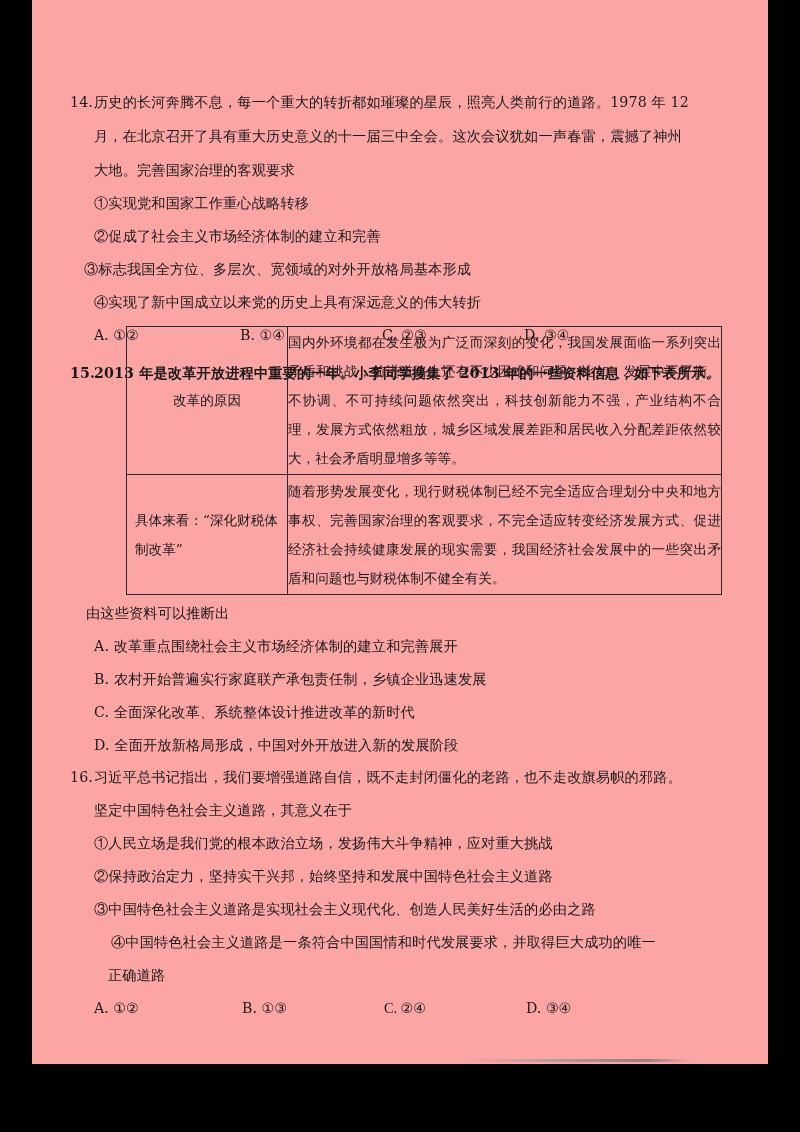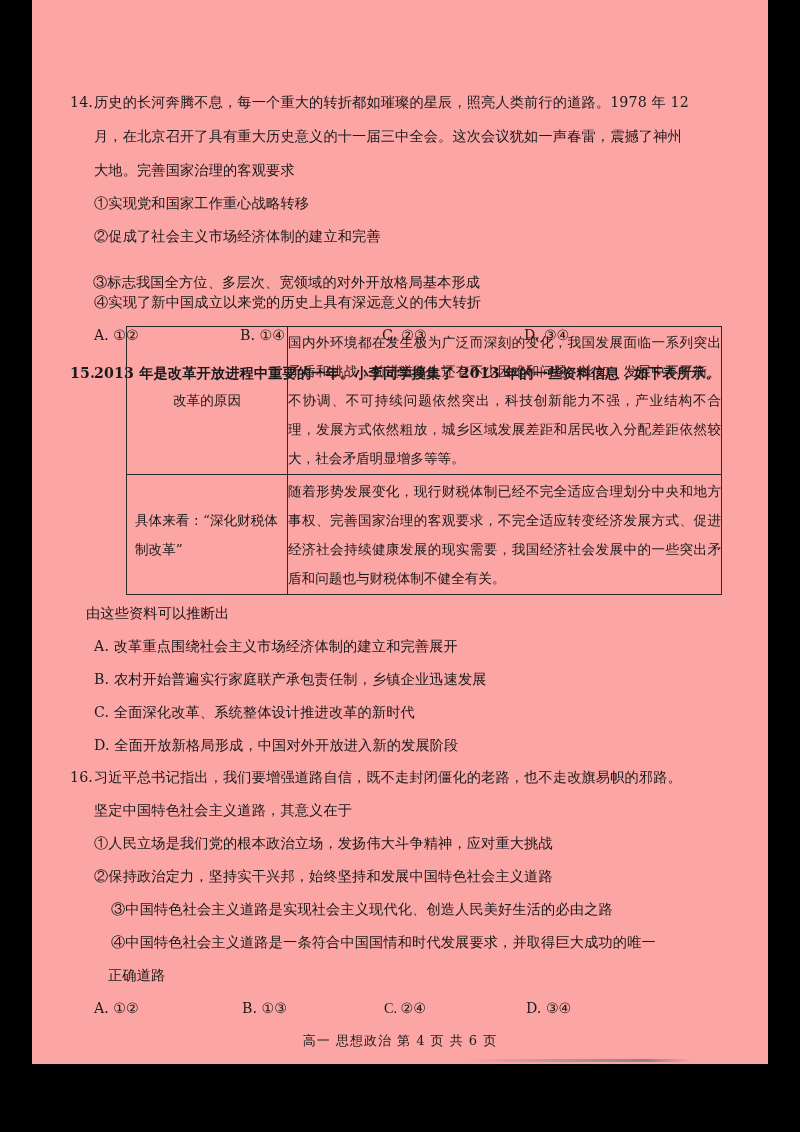--- a/index.html
+++ b/index.html
@@ -42,21 +42,21 @@
 <div class="page">
 
   <div>
     <div class="line" style="left:38px; top:93px;">
       <span class="qnum">14.</span><span>历史的长河奔腾不息，每一个重大的转折都如璀璨的星辰，照亮人类前行的道路。1978 年 12</span>
     </div>
     <div class="line" style="left:62px; top:127px;">月，在北京召开了具有重大历史意义的十一届三中全会。这次会议犹如一声春雷，震撼了神州</div>
     <div class="line" style="left:62px; top:161px;">大地。完善国家治理的客观要求</div>
     <div class="line" style="left:62px; top:194px;">①实现党和国家工作重心战略转移</div>
     <div class="line" style="left:62px; top:227px;">②促成了社会主义市场经济体制的建立和完善</div>
-    <div class="line" style="left:61px; top:260px;margin-top:13px;">③标志我国全方位、多层次、宽领域的对外开放格局基本形成</div>
+    <div class="line" style="left:52px; top:260px;">③标志我国全方位、多层次、宽领域的对外开放格局基本形成</div>
     <div class="line" style="left:62px; top:293px;">④实现了新中国成立以来党的历史上具有深远意义的伟大转折</div>
     <div class="opts" style="left:62px; top:326px; width:640px;">
       <span class="opt" style="left:0px;">A. ①②</span>
       <span class="opt" style="left:146px;">B. ①④</span>
       <span class="opt" style="left:288px;">C. ②③</span>
       <span class="opt" style="left:430px;">D. ③④</span>
     </div>
   </div>
 
   <div>
@@ -84,26 +84,25 @@
     <div class="line" style="left:62px; top:736px;">D. 全面开放新格局形成，中国对外开放进入新的发展阶段</div>
   </div>
 
   <div>
     <div class="line" style="left:38px; top:768px;">
       <span class="qnum">16.</span><span>习近平总书记指出，我们要增强道路自信，既不走封闭僵化的老路，也不走改旗易帜的邪路。</span>
     </div>
     <div class="line" style="left:62px; top:801px;">坚定中国特色社会主义道路，其意义在于</div>
     <div class="line" style="left:62px; top:834px;">①人民立场是我们党的根本政治立场，发扬伟大斗争精神，应对重大挑战</div>
     <div class="line" style="left:62px; top:867px;">②保持政治定力，坚持实干兴邦，始终坚持和发展中国特色社会主义道路</div>
-    <div class="line" style="left:62px; top:900px;margin-left:17px;">③中国特色社会主义道路是实现社会主义现代化、创造人民美好生活的必由之路</div>
+    <div class="line" style="left:62px; top:900px;">③中国特色社会主义道路是实现社会主义现代化、创造人民美好生活的必由之路</div>
     <div class="line" style="left:79px; top:933px;">④中国特色社会主义道路是一条符合中国国情和时代发展要求，并取得巨大成功的唯一</div>
     <div class="line" style="left:76px; top:966px;">正确道路</div>
     <div class="opts" style="left:62px; top:999px; width:640px;">
       <span class="opt" style="left:0px;">A. ①②</span>
       <span class="opt" style="left:148px;">B. ①③</span>
       <span class="opt" style="left:290px;font-family:Liberation Serif, serif;">C. ②④</span>
       <span class="opt" style="left:432px;">D. ③④</span>
     </div>
   </div>
 
-  <div class="footer" style="top:1032px;">高一 思想政治 第 4 页 共 6 页</div>
   <div class="scan-mark"></div>
 </div>
 
 </body></html>

